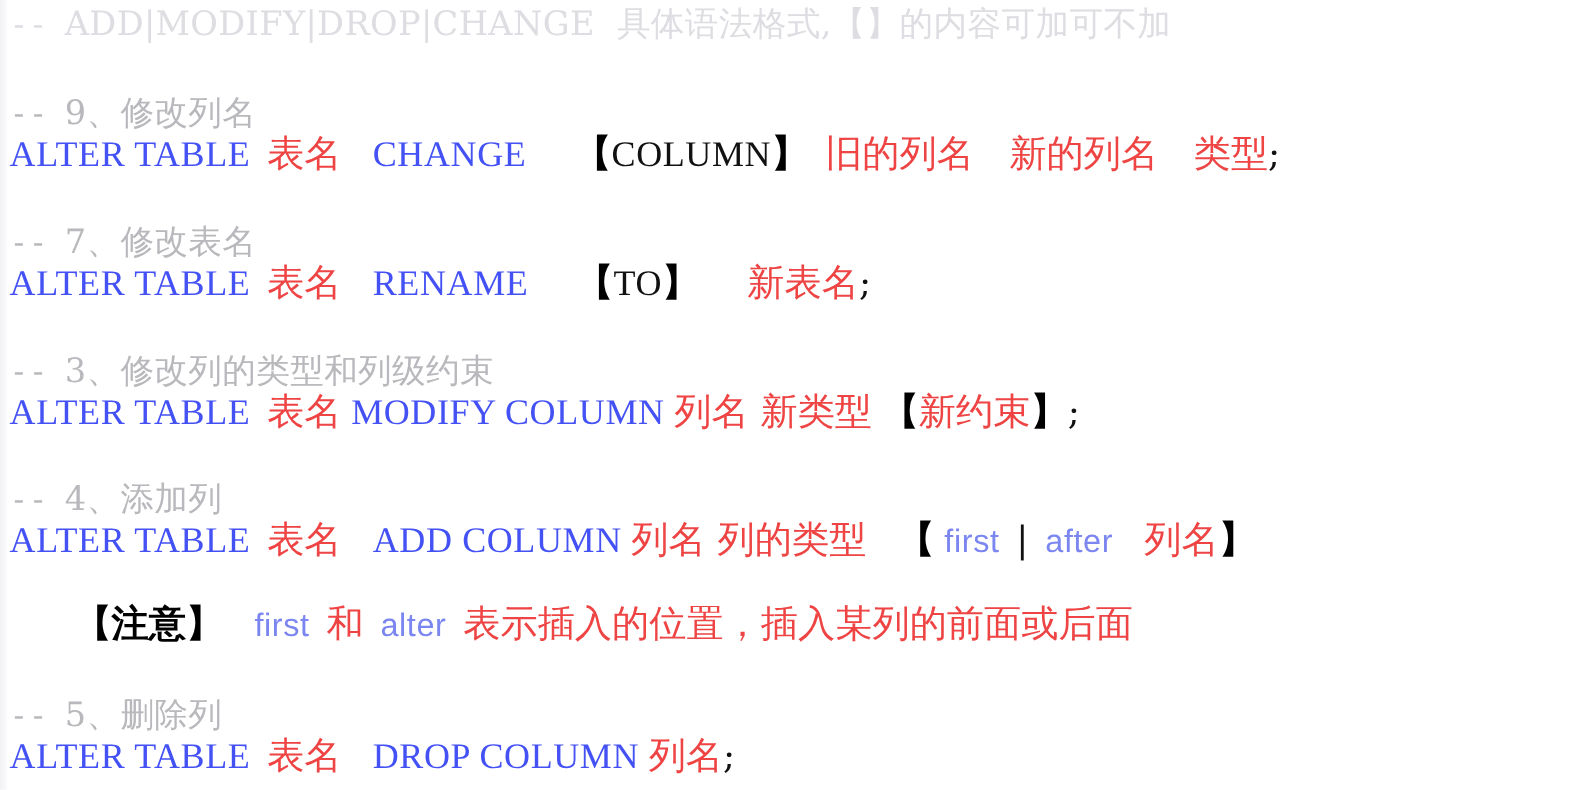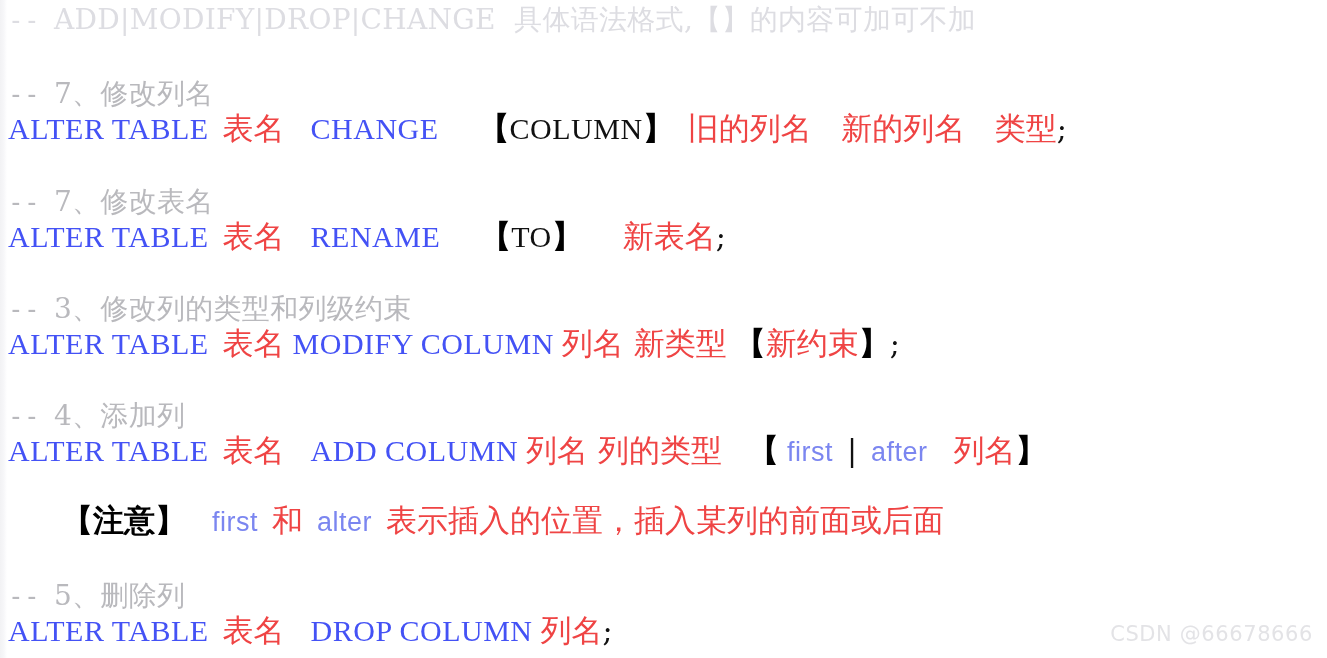--- a/index.html
+++ b/index.html
@@ -114,21 +114,21 @@
 <body>
 
 <div id="code-block">
 
   <div id="gutter-strip"></div>
 
   <div id="code-lines">
 
     <div class="code-line comment comment-faint" style="top:6px;"><span class="dash">--</span><span class="sp"></span><span>ADD|MODIFY|DROP|CHANGE  具体语法格式,【】的内容可加可不加</span></div>
 
-    <div class="code-line comment" style="top:80px;"><span class="dash">--</span><span class="sp"></span><span>7、修改列名</span></div>
+    <div class="code-line comment" style="top:80px;"><span class="dash">--</span><span class="sp"></span><span>9、修改列名</span></div>
 
     <div class="code-line" style="top:113px;"><span class="kw">ALTER TABLE</span><span class="sp"></span><span class="cjk">表名</span><span class="sp-l"></span><span class="kw">CHANGE</span><span class="sp-l"></span><span class="sp"></span><span class="brk">【</span><span class="kw" style="color:#111111;">COLUMN</span><span class="brk">】</span><span class="sp"></span><span class="cjk">旧的列名   新的列名   类型</span><span class="punct">;</span></div>
 
     <div class="code-line comment" style="top:188px;"><span class="dash">--</span><span class="sp"></span><span>7、修改表名</span></div>
 
     <div class="code-line" style="top:221px;"><span class="kw">ALTER TABLE</span><span class="sp"></span><span class="cjk">表名</span><span class="sp-l"></span><span class="kw">RENAME</span><span class="sp-l"></span><span class="sp"></span><span class="brk">【</span><span class="kw" style="color:#111111;">TO</span><span class="brk">】</span><span class="sp-l"></span><span class="sp"></span><span class="cjk">新表名</span><span class="punct">;</span></div>
 
     <div class="code-line comment" style="top:295px;"><span class="dash">--</span><span class="sp"></span><span>3、修改列的类型和列级约束</span></div>
 
     <div class="code-line" style="top:328px;"><span class="kw">ALTER TABLE</span><span class="sp"></span><span class="cjk">表名</span><span class="sp-s"></span><span class="kw">MODIFY COLUMN</span><span class="sp-s"></span><span class="cjk">列名 新类型</span><span class="sp-s"></span><span class="brk">【</span><span class="cjk">新约束</span><span class="brk">】</span><span class="punct">;</span></div>
@@ -138,15 +138,14 @@
     <div class="code-line" style="top:435px;"><span class="kw">ALTER TABLE</span><span class="sp"></span><span class="cjk">表名</span><span class="sp-l"></span><span class="kw">ADD COLUMN</span><span class="sp-s"></span><span class="cjk">列名 列的类型</span><span class="sp-l"></span><span class="brk">【</span><span class="sp-s"></span><span class="kw-lc">first</span><span class="sp"></span><span class="punct">|</span><span class="sp"></span><span class="kw-lc">after</span><span class="sp-l"></span><span class="cjk">列名</span><span class="brk">】</span></div>
 
     <div class="code-line" style="top:505px; left:14px;margin-left:48px;"><span class="brk">【</span><span class="brk">注意</span><span class="brk">】</span><span class="sp-l"></span><span class="kw-lc">first</span><span class="sp"></span><span class="cjk">和</span><span class="sp"></span><span class="kw-lc">alter</span><span class="sp"></span><span class="cjk">表示插入的位置，插入某列的前面或后面</span></div>
 
     <div class="code-line comment" style="top:582px;"><span class="dash">--</span><span class="sp"></span><span>5、删除列</span></div>
 
     <div class="code-line" style="top:615px;"><span class="kw">ALTER TABLE</span><span class="sp"></span><span class="cjk">表名</span><span class="sp-l"></span><span class="kw">DROP COLUMN</span><span class="sp-s"></span><span class="cjk">列名</span><span class="punct">;</span></div>
 
   </div>
 
-  <div id="watermark">CSDN @66678666</div>
 
 </div>
 
 </body></html>

